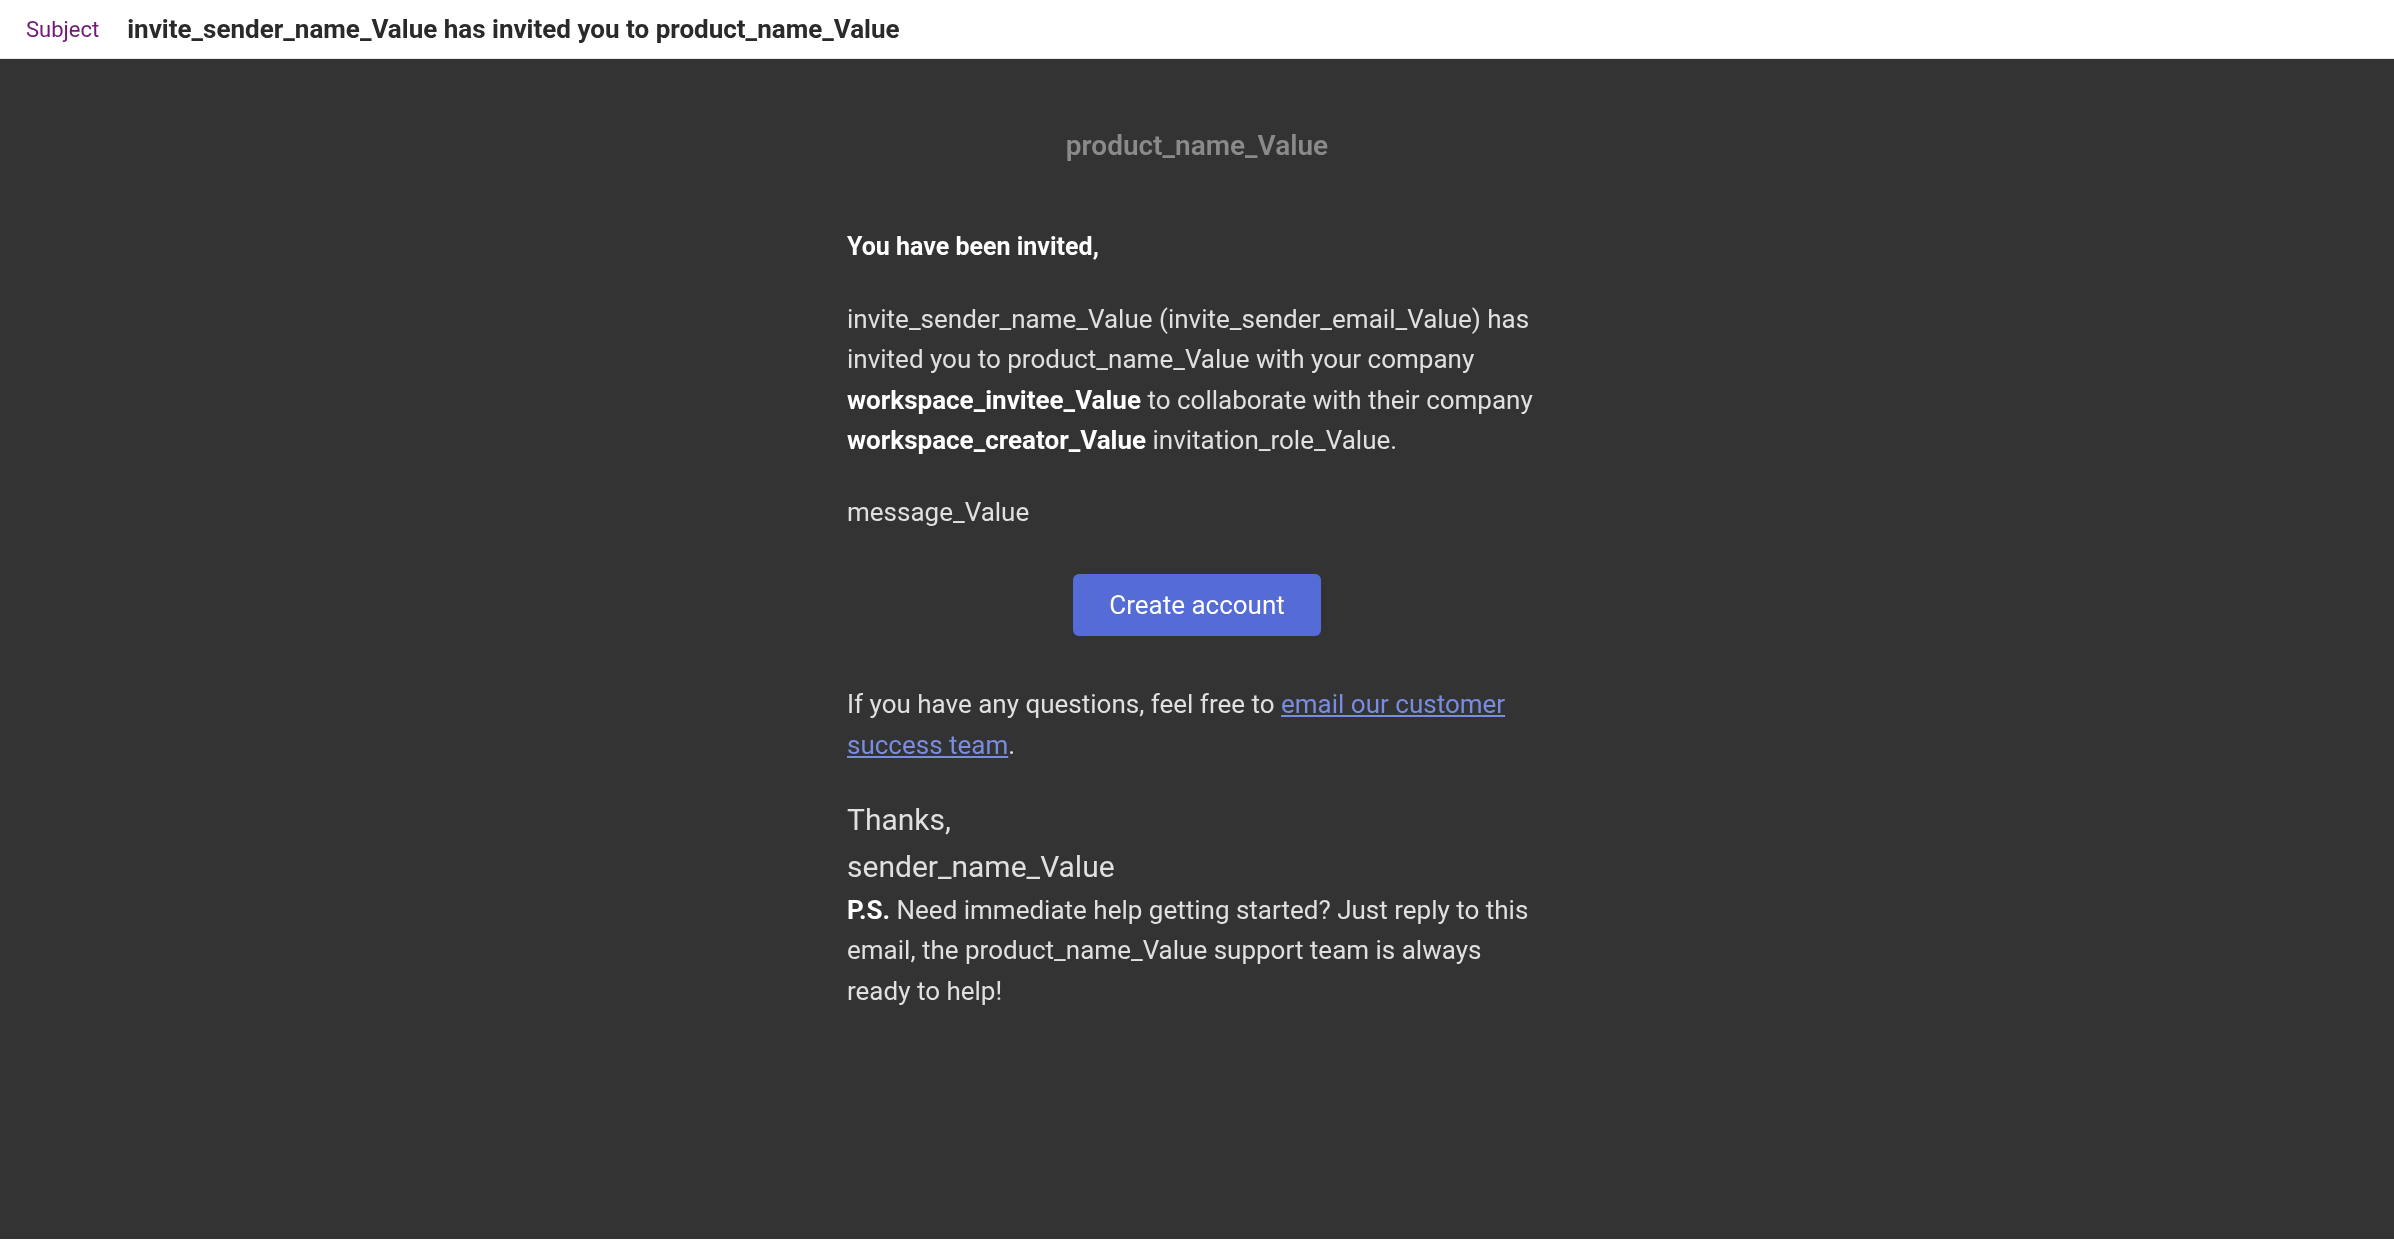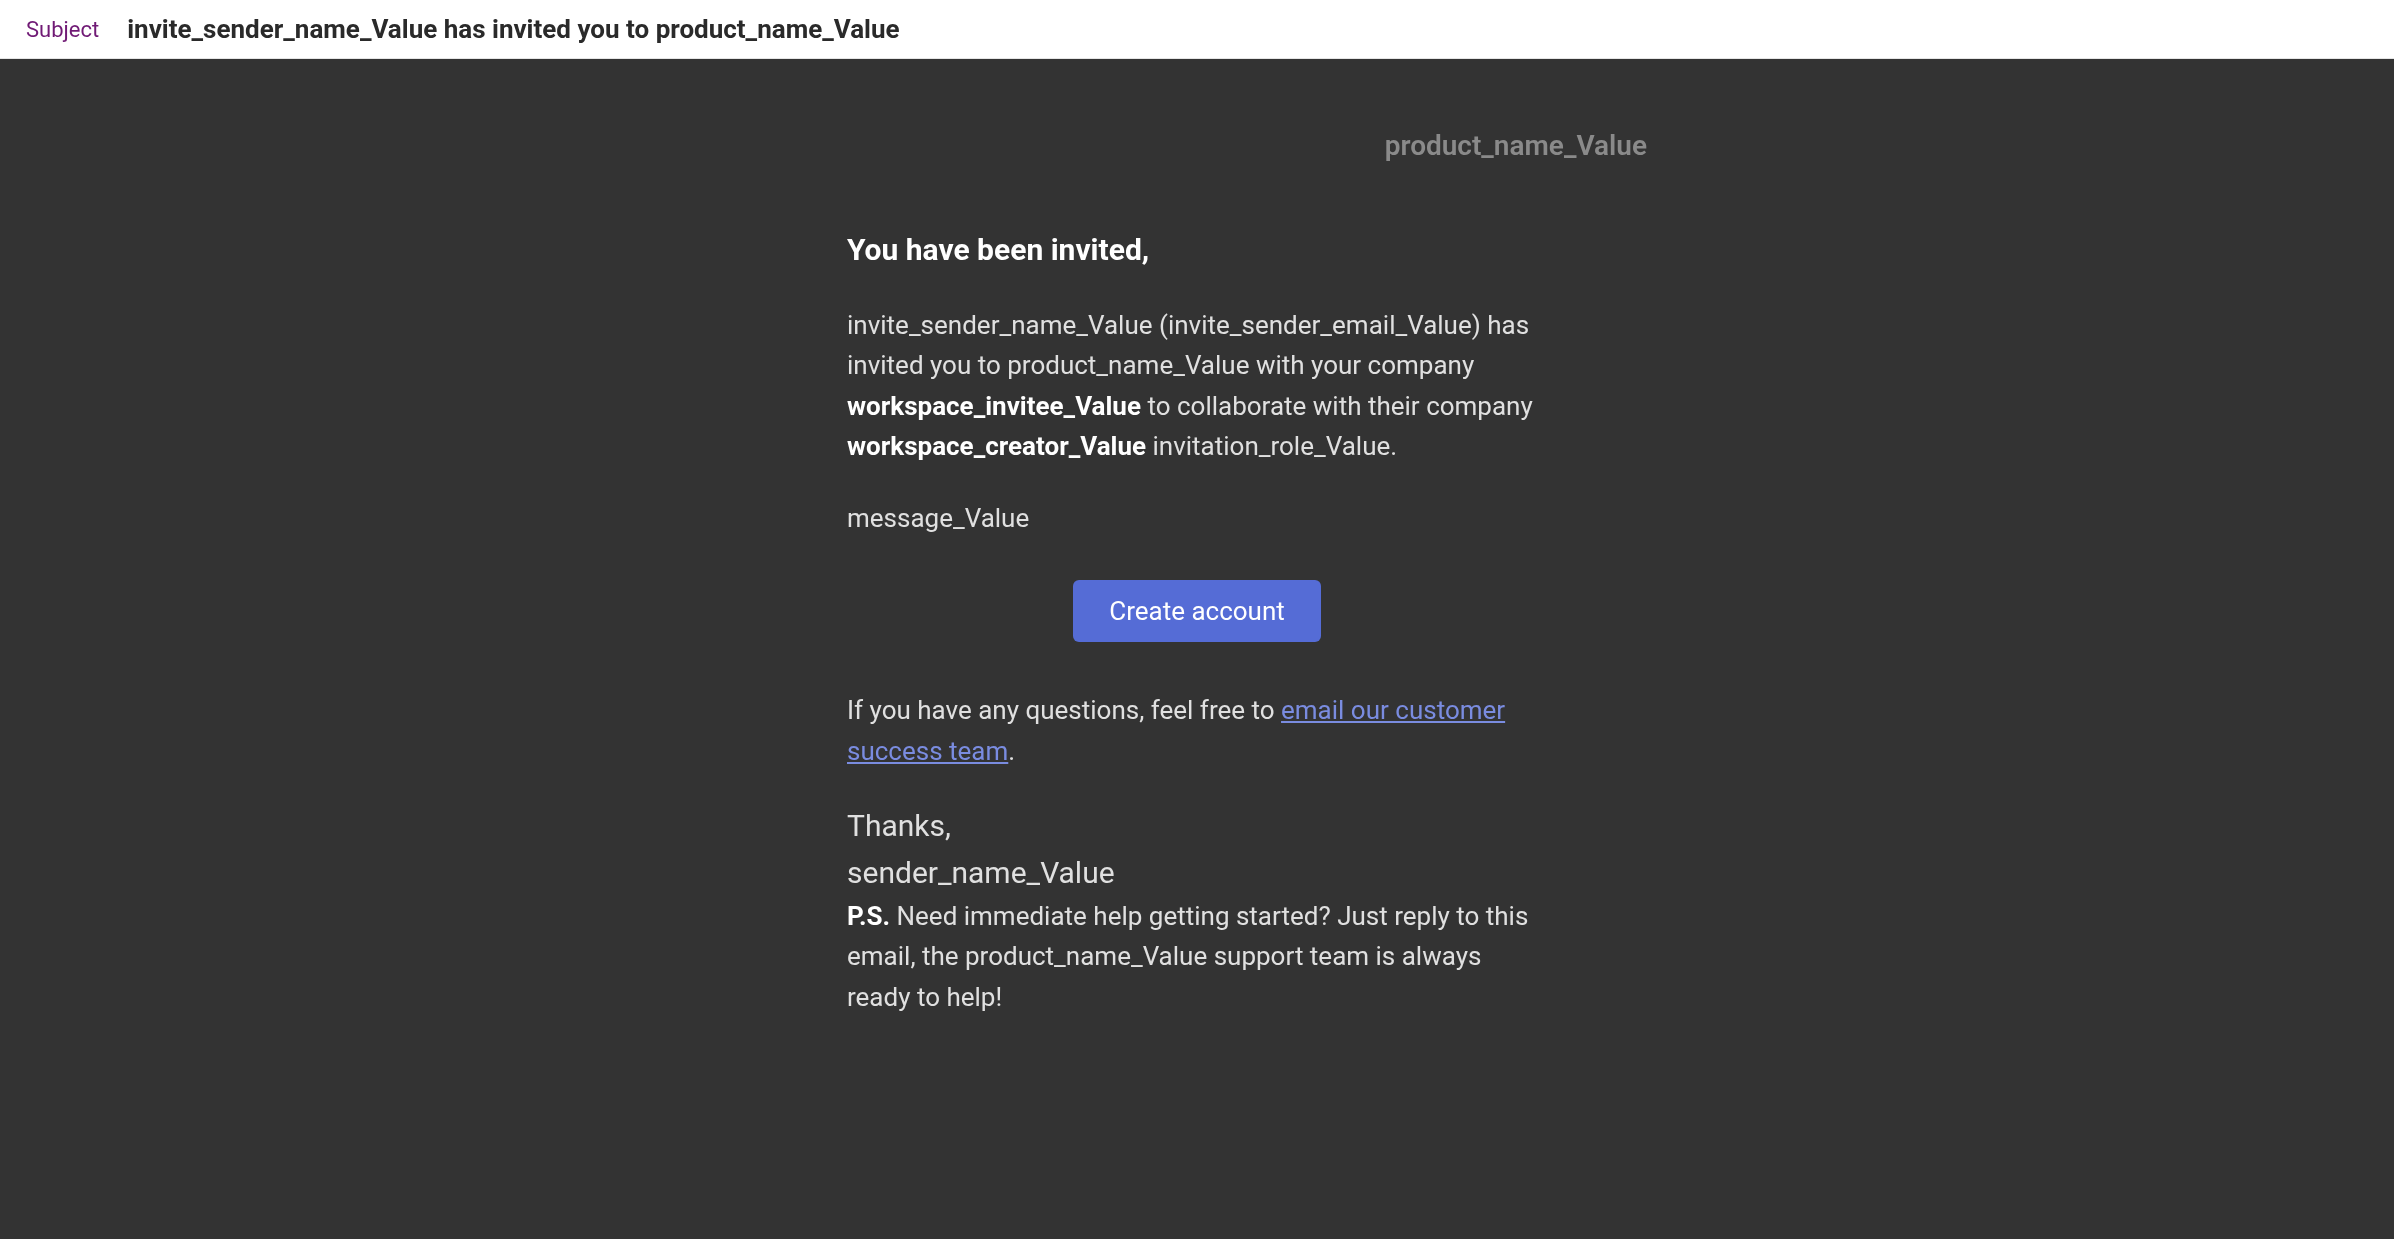--- a/index.html
+++ b/index.html
@@ -33,33 +33,33 @@
       background: #333333;
       min-height: calc(100vh - 78px);
       padding-top: 40px;
       padding-bottom: 40px;
     }
     .email-container {
       max-width: 900px;
       margin: 0 auto;
     }
     .product-header {
-      text-align: right;
+      text-align: center;
       color: #8a8a8a;
       font-size: 28px;
       font-weight: 600;
       padding: 30px 0 70px 0;
     }
     .email-content {
       padding: 0 100px;
       color: #e8e8e8;
     }
     .heading {
       color: #ffffff;
-      font-size: 30px;
+      font-size: 25px;
       font-weight: 700;
       margin-bottom: 38px;
     }
     .paragraph {
       font-size: 26px;
       line-height: 1.55;
       margin-bottom: 32px;
       color: #e0e0e0;
       font-weight: 400;
     }

